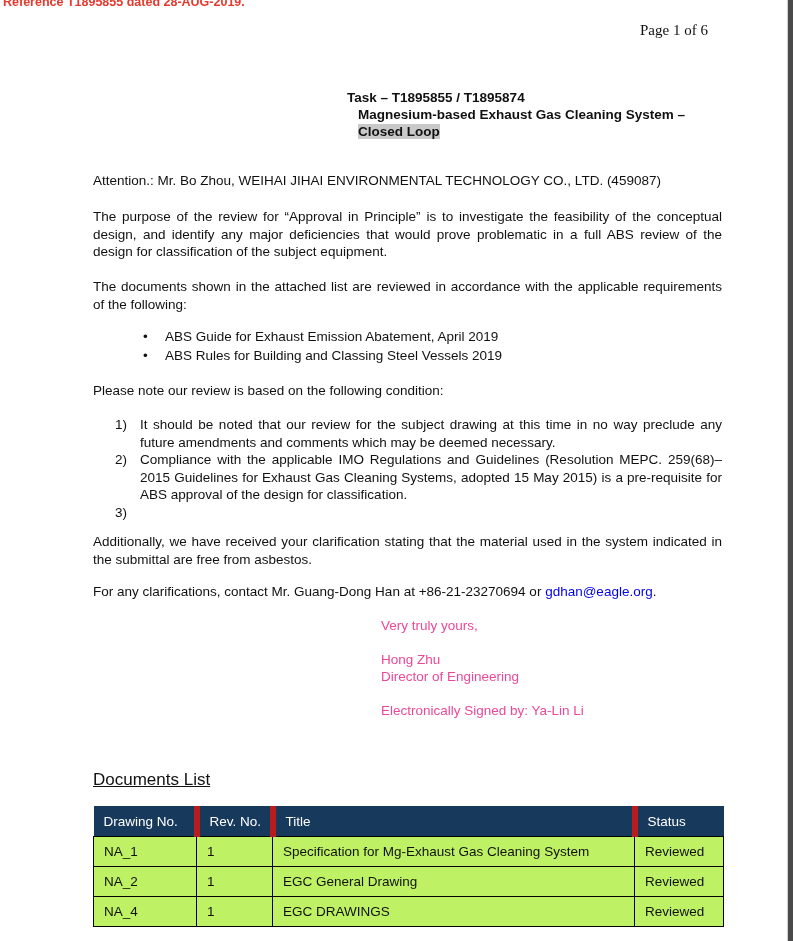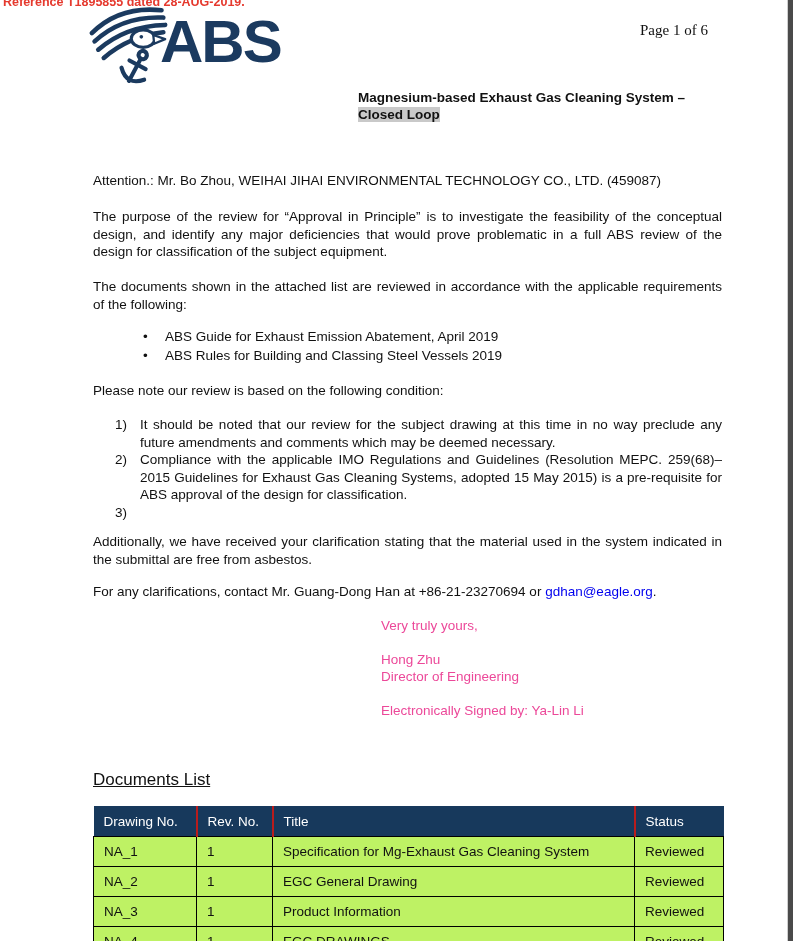--- a/index.html
+++ b/index.html
@@ -57,65 +57,44 @@
     font-size:17px;color:#111;text-decoration:underline;
   }
   table.docs{
     position:absolute;left:93px;top:806px;
     border-collapse:collapse;table-layout:fixed;
     width:630px;font-size:13.5px;color:#111;
   }
   table.docs th{
     background:#17395C;color:#fff;font-weight:normal;
     text-align:left;height:30px;padding:0 0 0 10px;
-    border:none;border-left:2px solid #b91c1c;
+    border:none;border-left:6px solid #b91c1c;
   }
   table.docs th:first-child{border-left:none;}
   table.docs td{
     border:1.5px solid #000;height:29px;padding:0 0 0 10px;
     background:#bef264;
   }
   .col-drawing{width:103px;}
   .col-rev{width:76px;}
   .col-title{width:362px;}
   .col-status{width:89px;}
 </style>
 </head>
 <body>
 
 <div class="page">
 
   <div class="reference-line">Reference T1895855 dated 28-AUG-2019.</div>
 
-  <div class="logo">
-    <span class="logo-eagle">
-      <svg width="92" height="88" viewBox="0 0 100 96">
-        <g stroke="#1B3A5F" stroke-width="5" fill="none" stroke-linecap="round">
-          <path d="M4,34 Q34,4 80,9"></path>
-          <path d="M7,43 Q37,15 82,17"></path>
-          <path d="M11,52 Q41,26 84,25"></path>
-          <path d="M17,61 Q45,37 82,33"></path>
-        </g>
-        <ellipse cx="60" cy="40" rx="13" ry="9.5" fill="#fff" stroke="#1B3A5F" stroke-width="3.5"></ellipse>
-        <path d="M71,36 l13,4.5 -12,5 z" fill="#fff" stroke="#1B3A5F" stroke-width="2.5" stroke-linejoin="round"></path>
-        <circle cx="58" cy="38" r="2" fill="#1B3A5F"></circle>
-        <g stroke="#1B3A5F" stroke-width="4.5" fill="none" transform="rotate(28 52 72)" stroke-linecap="round">
-          <circle cx="52" cy="56" r="4.5"></circle>
-          <line x1="52" y1="61" x2="52" y2="88"></line>
-          <line x1="42" y1="68" x2="62" y2="68"></line>
-          <path d="M38,79 Q52,94 66,79"></path>
-        </g>
-      </svg>
-    </span>
-    <span class="logo-text">ABS</span>
-  </div>
 
   <div class="page-num">Page 1 of 6</div>
 
   <div class="task-block">
+    <div class="tline">Task – T1895855 / T1895874</div>
     <div class="tline indent">Magnesium-based Exhaust Gas Cleaning System –</div>
     <div class="tline indent">
       <span class="hl">Closed Loop</span>
     </div>
   </div>
 
   <div class="blk body-text" style="top:172px;">Attention.: Mr. Bo Zhou, WEIHAI JIHAI ENVIRONMENTAL TECHNOLOGY CO., LTD. (459087)</div>
 
   <div class="blk body-text just" style="top:208px;">The purpose of the review for “Approval in Principle” is to investigate the feasibility of the conceptual design, and identify any major deficiencies that would prove problematic in a full ABS review of the design for classification of the subject equipment.</div>
 
@@ -183,26 +162,20 @@
         <td>Specification for Mg-Exhaust Gas Cleaning System</td>
         <td>Reviewed</td>
       </tr>
       <tr>
         <td>NA_2</td>
         <td>1</td>
         <td>EGC General Drawing</td>
         <td>Reviewed</td>
       </tr>
       <tr>
-        <td>NA_3</td>
-        <td>1</td>
-        <td>Product Information</td>
-        <td>Reviewed</td>
-      </tr>
-      <tr>
         <td>NA_4</td>
         <td>1</td>
         <td>EGC DRAWINGS</td>
         <td>Reviewed</td>
       </tr>
     </tbody>
   </table>
 
   <div class="viewer-edge"></div>
 </div>

